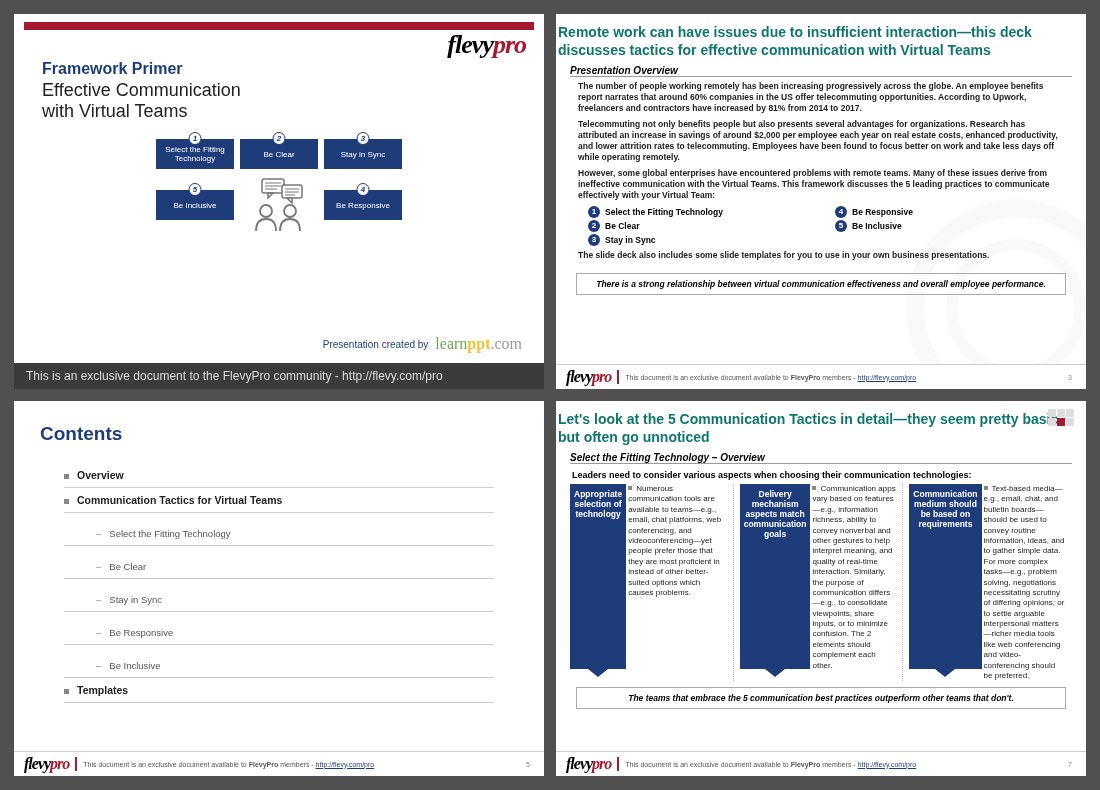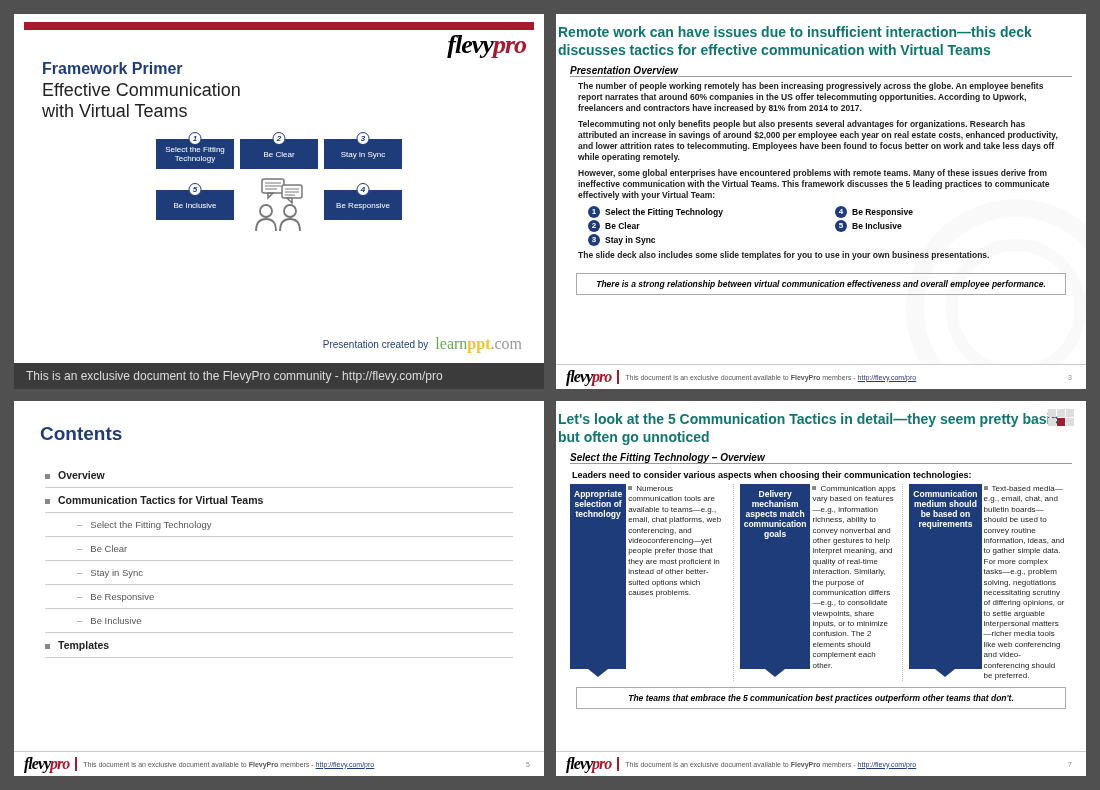--- a/index.html
+++ b/index.html
@@ -145,23 +145,23 @@
     position:absolute; right:-40px; bottom:-30px;
     width:220px; height:220px; border-radius:50%;
     border:18px solid #eee; opacity:0.35; z-index:0;
   }
   .s2-bg::after{
     content:''; position:absolute; inset:22px; border-radius:50%;
     border:12px solid #eee;
   }
   
   .s3-title { color:#1f3c7a; font-size:19px; font-weight:bold; padding:22px 26px 18px 26px;}
-  .s3-list { padding: 0 31px; font-size:10.5px; }
+  .s3-list { padding: 0 50px; font-size:10.5px; }
   .s3-item { border-bottom:1px solid #ccc; padding:6px 0; font-weight:bold; color:#222;}
-  .s3-sub { padding-left:28px; font-weight:normal; color:#555; font-size:9.5px;}
+  .s3-sub { padding-left:28px; font-weight:normal; color:#555; font-size:9.5px;margin-top:9px;}
   .sq { display:inline-block; width:5px; height:5px; background:#888; margin-right:8px; vertical-align:middle;}
   .dash { color:#888; margin:0 8px 0 4px;}
   
   .s4-lead { font-size:9px; font-weight:bold; padding:2px 16px 4px 16px;}
   .s4-cols { display:flex; gap:6px; padding:0 14px; }
   .s4-col { flex:1; display:flex; flex-direction:row; border-right:1px dotted #bbb; padding:0 4px 0 0;}
   .s4-col:last-child { border-right:none; }
   .s4-tab {
     background:#1f3c7a; color:#fff; font-size:8.5px; font-weight:bold;
     text-align:center; padding:5px 4px;

